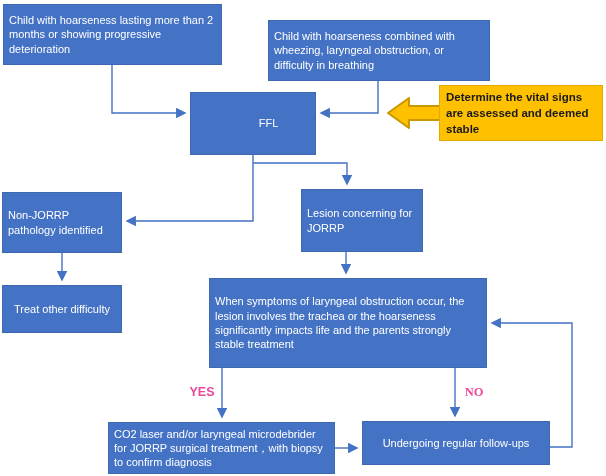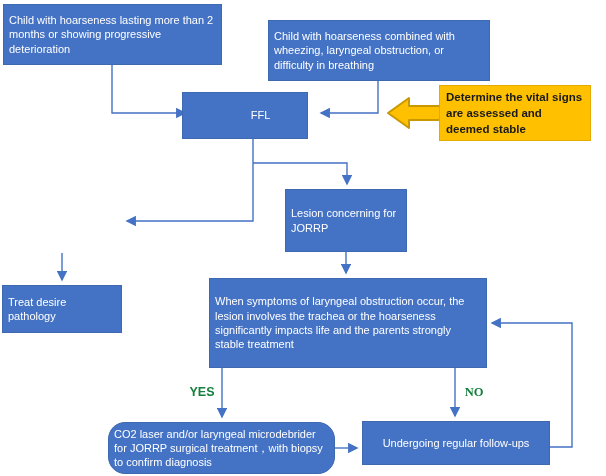--- a/index.html
+++ b/index.html
@@ -36,35 +36,35 @@
     background: #FFC000;
     border: 1px solid #E5A900;
     color: #1a1a1a;
     font-weight: 700;
     font-size: 11.5px;
     line-height: 1.4;
     padding: 2px 6px;
   }
   .edge-label {
     position: absolute;
-    color: #15803d;
+    color: #ec4899;
     font-weight: 700;
     font-size: 12.5px;
     text-align: center;
   }
   
   #n-hoarseness-duration { left: 3px;   top: 4px;   width: 219px; height: 61px; }
   #n-hoarseness-combined { left: 268px; top: 20px;   width: 222px; height: 61px; }
-  #n-ffl                 { left: 182px; top: 92px;  width: 126px; height: 47px; padding-left: 36px; }
-  #n-vital-signs         { left: 439px; top: 85px;  width: 152px; height: 56px; }
+  #n-ffl                 { left: 190px; top: 92px;  width: 126px; height: 63px; padding-left: 36px; }
+  #n-vital-signs         { left: 439px; top: 85px;  width: 164px; height: 56px; }
   #n-non-jorrp           { left: 2px;   top: 192px; width: 120px; height: 61px; }
   #n-treat-other         { left: 2px;   top: 285px; width: 120px; height: 48px; }
-  #n-lesion              { left: 285px; top: 189px; width: 122px; height: 63px; }
+  #n-lesion              { left: 301px; top: 189px; width: 122px; height: 63px; }
   #n-symptoms            { left: 209px; top: 278px; width: 278px; height: 90px; }
-  #n-co2-laser           { left: 108px; top: 422px; width: 227px; height: 52px; border-radius: 17px; }
+  #n-co2-laser           { left: 108px; top: 422px; width: 227px; height: 52px; }
   #n-followups           { left: 362px; top: 421px; width: 188px; height: 44px; }
   #lbl-yes { left: 186px; top: 385px; width: 32px; }
   #lbl-no  { left: 458px; top: 385px; width: 32px; font-family: Liberation Serif, serif; }
 </style>
 </head>
 <body>
 
 <div class="canvas">
 
   <svg class="connectors" viewBox="0 0 606 476" xmlns="http://www.w3.org/2000/svg">
@@ -97,23 +97,26 @@
   </div>
 
   <div class="node" id="n-ffl">
     <span>FFL</span>
   </div>
 
   <div class="node callout" id="n-vital-signs">
     <span>Determine  the vital signs are assessed and deemed stable</span>
   </div>
 
+  <div class="node" id="n-non-jorrp">
+    <span>Non-JORRP pathology identified</span>
+  </div>
 
   <div class="node" id="n-treat-other">
-    <span>Treat  desire pathology</span>
+    <span>Treat  other difficulty</span>
   </div>
 
   <div class="node" id="n-lesion">
     <span>Lesion concerning for JORRP</span>
   </div>
 
   <div class="node" id="n-symptoms">
     <span>When symptoms of laryngeal obstruction occur, the lesion involves the trachea or the hoarseness significantly impacts life and the parents strongly stable treatment</span>
   </div>
 

